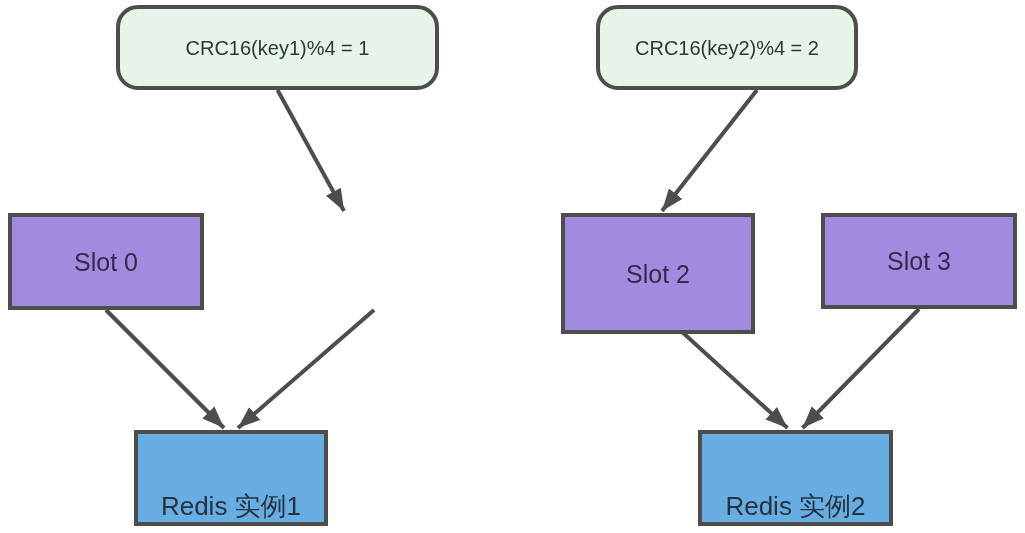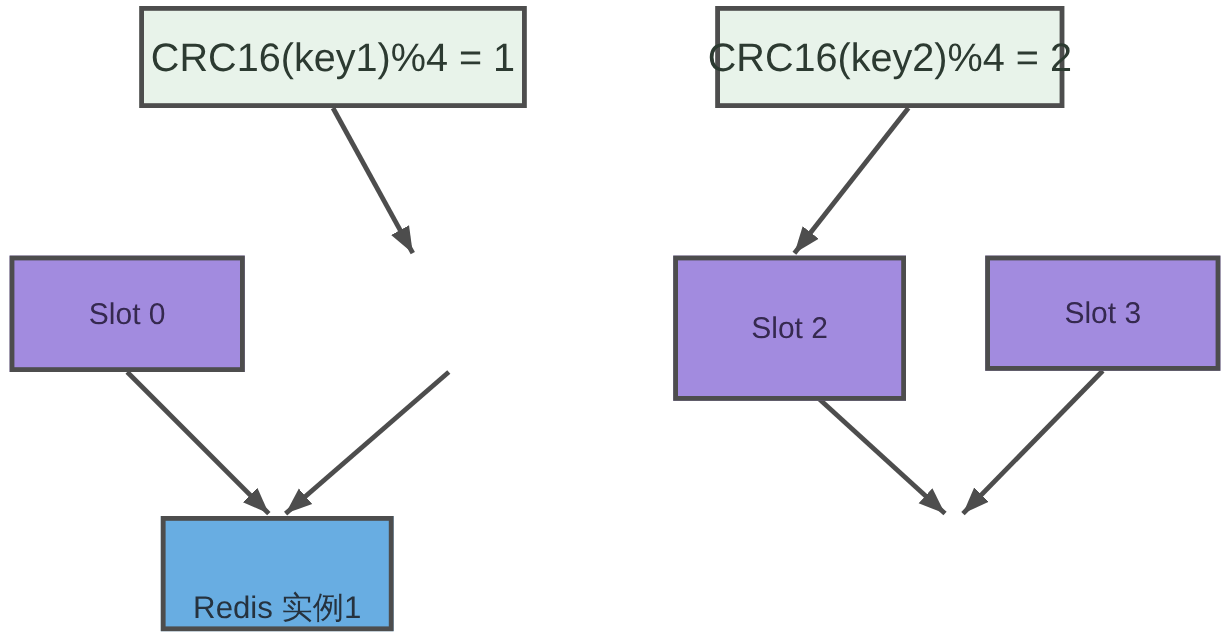--- a/index.html
+++ b/index.html
@@ -25,21 +25,22 @@
     text-align: center;
   }
   .node .node-label {
     display: block;
     line-height: 1.2;
     white-space: nowrap;
   }
   .node.hash {
     background: var(--hash-fill, #e8f3ea);
     color: var(--hash-text, #2c3a31);
-    font-size: 33px;
+    font-size: 20px;
+    border-radius: 22px;
   }
   .node.slot {
     background: var(--slot-fill, #a28bdf);
     color: var(--slot-text, #35294f);
     font-size: 25px;
   }
   .node.instance {
     background: var(--instance-fill, #68ade2);
     color: var(--instance-text, #26323e);
     font-size: 26px;
@@ -84,36 +85,39 @@
       <line x1="106" y1="310" x2="224" y2="428" marker-end="url(#arrow)"></line>
       <line x1="374" y1="310" x2="238" y2="428" marker-end="url(#arrow)"></line>
       <line x1="658" y1="310" x2="787.5" y2="428" marker-end="url(#arrow)"></line>
       <line x1="919" y1="309" x2="802.5" y2="428" marker-end="url(#arrow)"></line>
     </svg>
 
   <div class="node hash" id="crc1" style="left:116px;top:5px;width:323px;height:85px">
     <span class="node-label">CRC16(key1)%4 = 1</span>
   </div>
 
-  <div class="node hash" id="crc2" style="left:596px;top:5px;width:291px;height:85px">
+  <div class="node hash" id="crc2" style="left:596px;top:5px;width:262px;height:85px">
     <span class="node-label">CRC16(key2)%4 = 2</span>
   </div>
 
   <div class="node slot" id="slot0" style="left:8px;top:213px;width:196px;height:97px">
     <span class="node-label">Slot 0</span>
   </div>
 
 
   <div class="node slot" id="slot2" style="left:561px;top:213px;width:194px;height:121px">
     <span class="node-label">Slot 2</span>
   </div>
 
   <div class="node slot" id="slot3" style="left:821px;top:213px;width:196px;height:96px">
     <span class="node-label">Slot 3</span>
   </div>
 
   <div class="node instance" id="redis1" style="left:134px;top:430px;width:194px;height:96px">
     <span class="node-label">Redis 实例1</span>
   </div>
 
+  <div class="node instance" id="redis2" style="left:698px;top:430px;width:195px;height:96px">
+    <span class="node-label">Redis 实例2</span>
+  </div>
 
 
 </div>
 
 </body></html>

